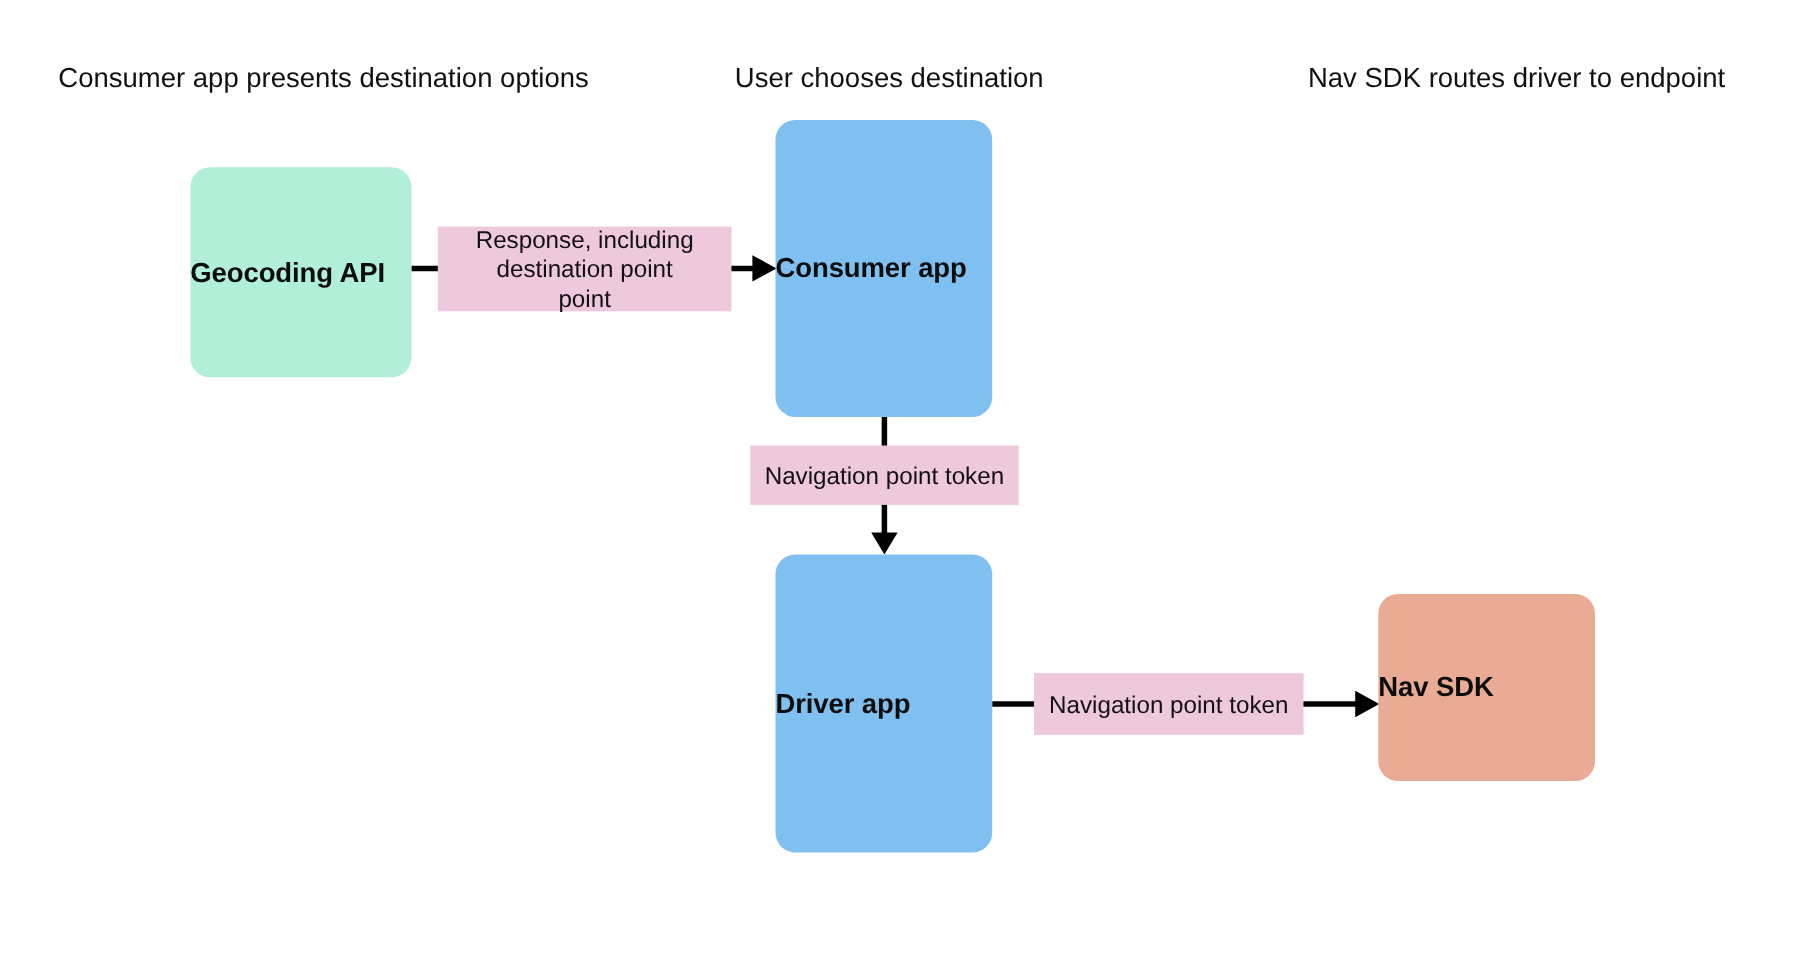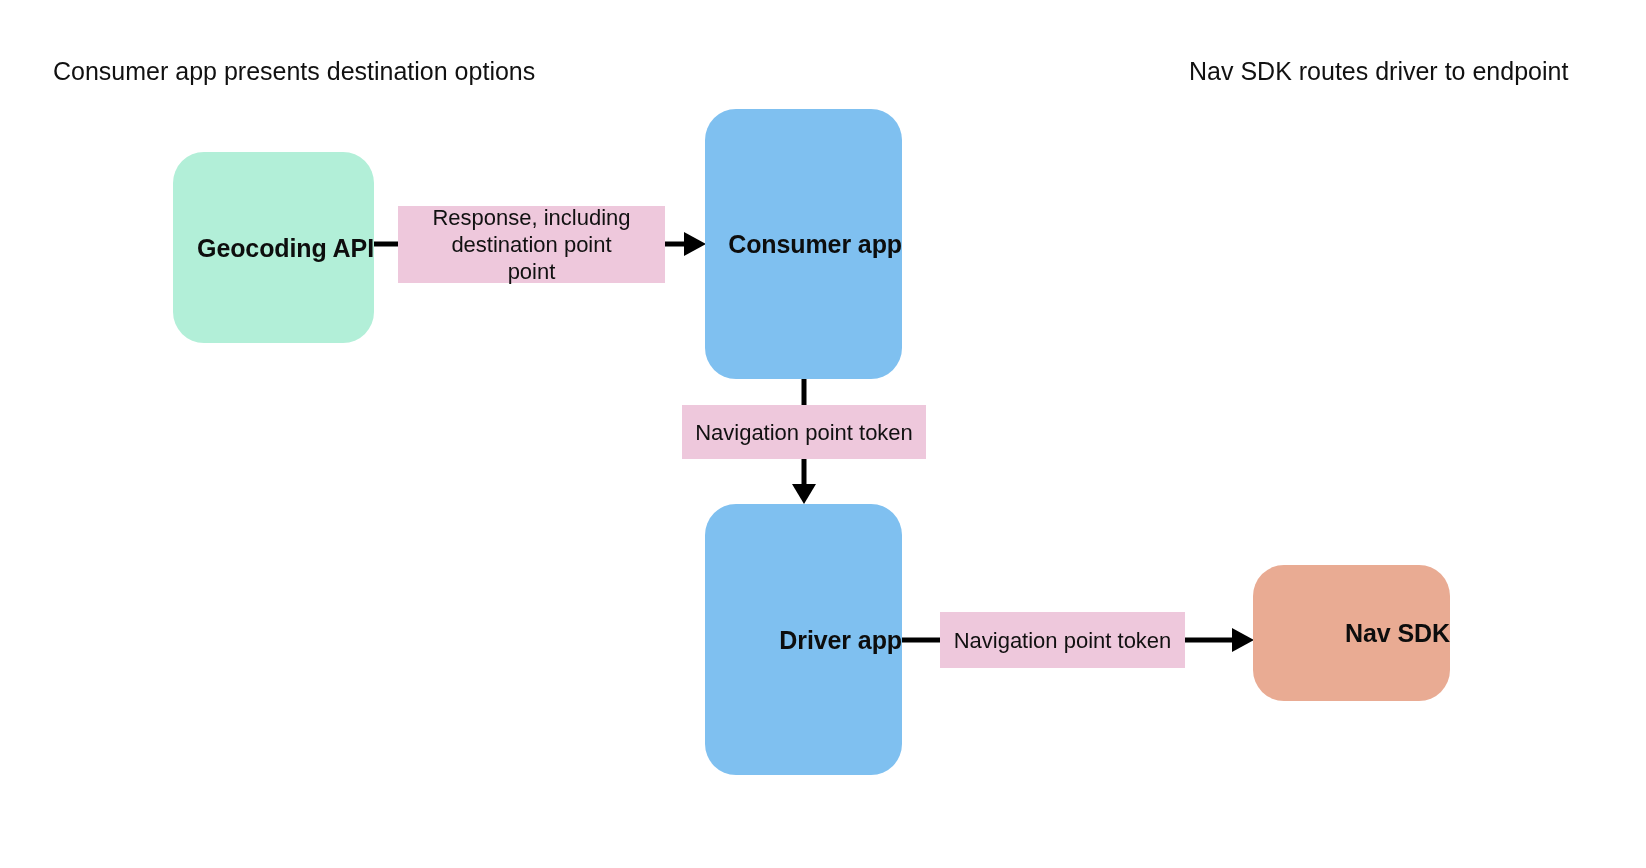--- a/index.html
+++ b/index.html
@@ -26,24 +26,24 @@
     font-size: 25px;
     line-height: 30px;
     color: #111111;
     white-space: nowrap;
     font-weight: 400;
   }
 
   
   .node {
     position: absolute;
-    border-radius: 31px;
+    border-radius: 18px;
     display: flex;
     align-items: center;
-    justify-content: flex-end;
+    justify-content: flex-start;
     box-sizing: border-box;
     z-index: 3;
   }
   .node-label {
     font-size: 25px;
     font-weight: 700;
     color: #0d0d0d;
     text-align: center;
     line-height: 30px;
     letter-spacing: -0.1px;
@@ -75,20 +75,21 @@
   }
   .connector svg { display: block; overflow: visible; }
 </style>
 </head>
 <body>
 
 <div id="canvas">
 
   <div class="col-heading" style="left:53px; top:56px;">Consumer app presents destination options</div>
 
+  <div class="col-heading" style="left:668px; top:56px;">User chooses destination</div>
 
   <div class="col-heading" style="left:1153px; top:56px;margin-left:36px;">Nav SDK routes driver to endpoint</div>
 
   <div class="connector" style="left:374px; top:228px; width:332px; height:32px;">
     <svg width="332" height="32" viewBox="0 0 332 32">
       <line x1="0" y1="16" x2="312" y2="16" stroke="#000000" stroke-width="5"></line>
       <polygon points="310,4 332,16 310,28" fill="#000000"></polygon>
     </svg>
   </div>
 
@@ -111,21 +112,21 @@
   </div>
 
   <div class="node" style="left:705px; top:504px; width:197px; height:271px; background:#7fc0f0;">
     <span class="node-label">Driver app</span>
   </div>
 
   <div class="node" style="left:705px; top:109px; width:197px; height:270px; background:#7fc0f0;">
     <span class="node-label">Consumer app</span>
   </div>
 
-  <div class="node" style="left:1253px; top:565px; width:197px; height:136px; background:#e9ab93;">
+  <div class="node" style="left:1253px; top:540px; width:197px; height:170px; background:#e9ab93;">
     <span class="node-label">Nav SDK</span>
   </div>
 
   <div class="edge-label" style="left:398px; top:206px; width:267px; height:77px;">
     <div class="edge-label-text">
       <span>Response, including</span><br>
       <span>destination point</span><br>
       <span>point</span>
     </div>
   </div>

